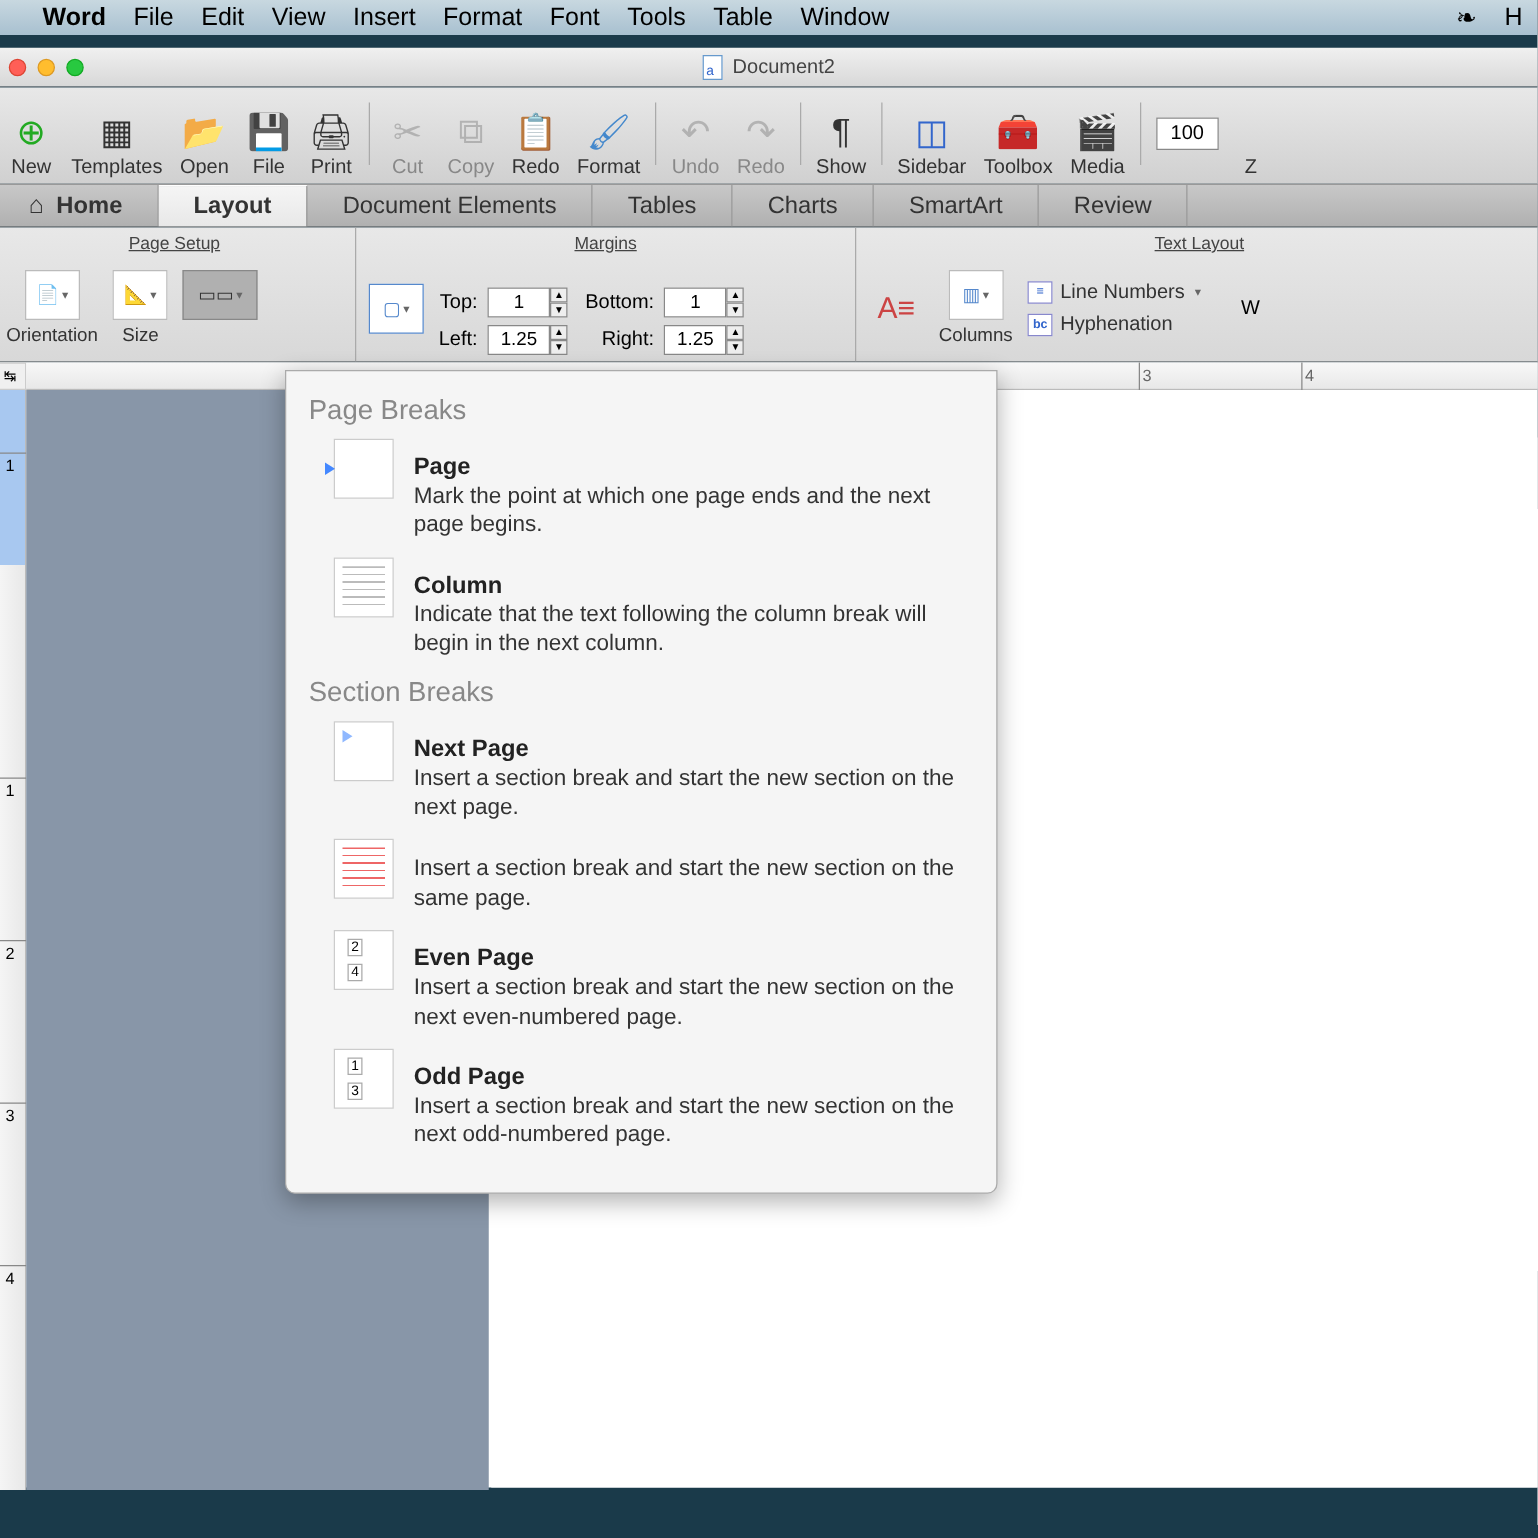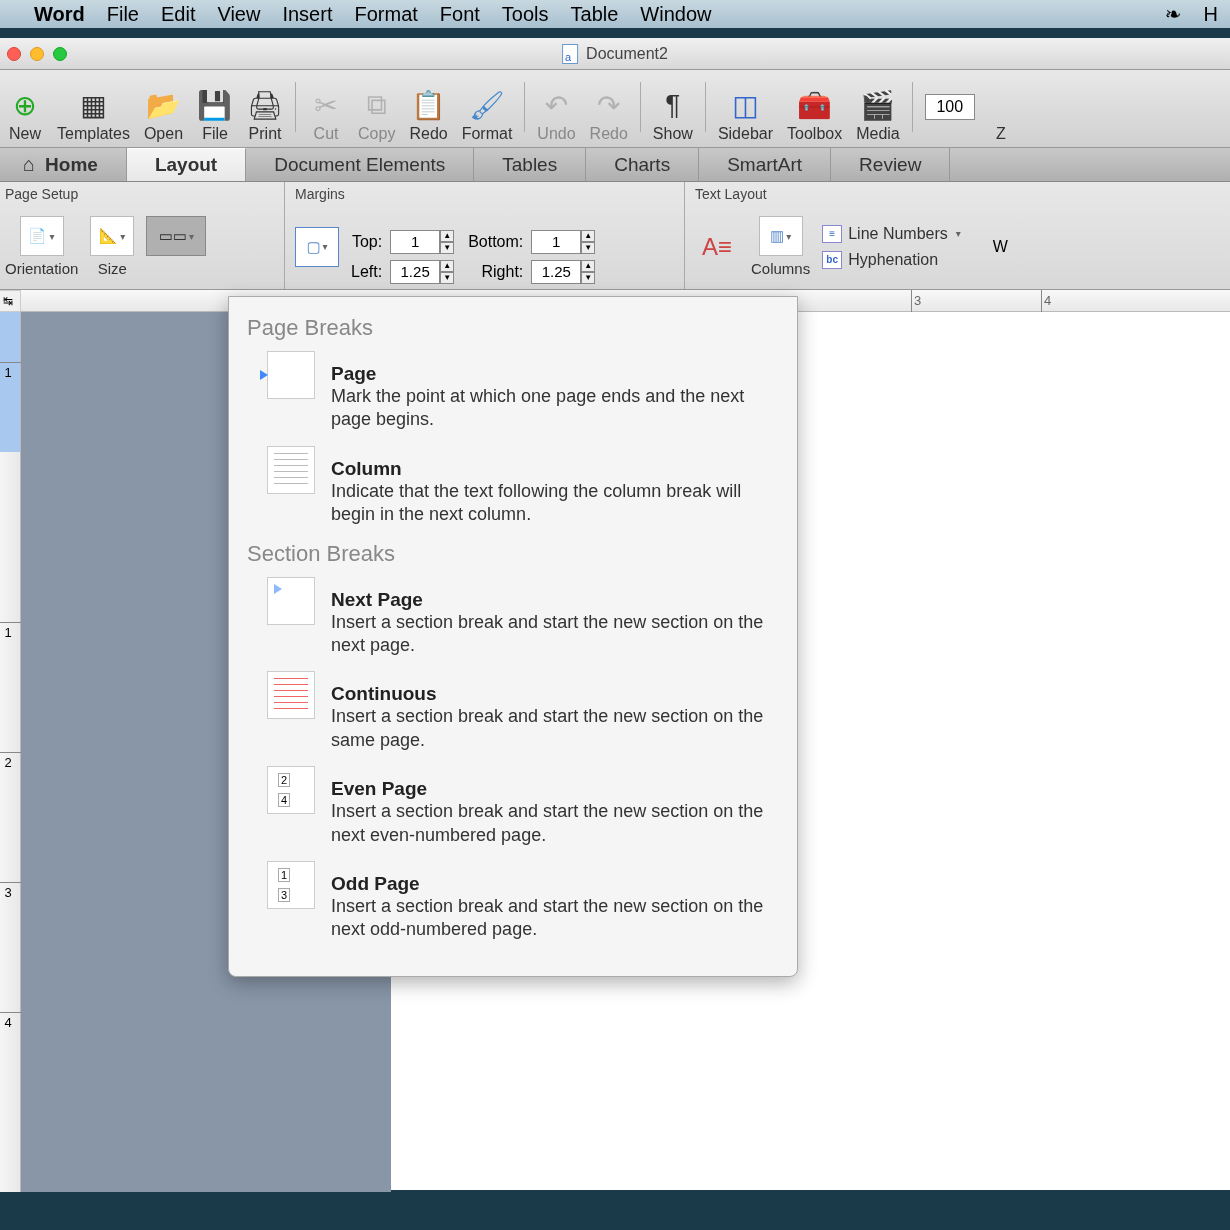--- a/index.html
+++ b/index.html
@@ -38,21 +38,21 @@
 
 .ribbon-tabs { height: 34px; background: linear-gradient(#c8c8c8, #b0b0b0); display: flex; align-items: stretch; border-bottom: 1px solid #888; }
 .rt { padding: 0 28px; display: flex; align-items: center; font-size: 19px; color: #333; border-right: 1px solid #999; cursor: pointer; }
 .rt.home { font-weight: bold; }
 .rt.home::before { content: "⌂"; margin-right: 10px; font-size: 20px; }
 .rt.active { background: linear-gradient(#f5f5f5, #e8e8e8); font-weight: bold; border-top: 1px solid #fff; }
 
 
 .ribbon { height: 108px; background: linear-gradient(#e8e8e8, #d8d8d8); border-bottom: 1px solid #999; display: flex; position: relative; }
 .rgroup { border-right: 1px solid #aaa; padding: 2px 10px 4px; display: flex; flex-direction: column; }
-.rgroup-title { font-size: 14px; color: #444; padding: 2px 0 6px; }
+.rgroup-title { font-size: 14px; color: #444; text-align: center; padding: 2px 0 6px; text-decoration: underline; }
 .rgroup-body { display: flex; align-items: center; gap: 12px; flex: 1; }
 .rbtn { display: flex; flex-direction: column; align-items: center; gap: 4px; font-size: 15px; color: #333; }
 .rbtn-icon { width: 44px; height: 40px; background: #fff; border: 1px solid #bbb; display: flex; align-items: center; justify-content: center; }
 .rbtn-icon.wide { width: 60px; }
 .rbtn.active .rbtn-icon { background: #b0b0b0; border-color: #888; }
 .dd-arrow { font-size: 10px; color: #666; margin-left: 2px; }
 
 .margin-grid { display: grid; grid-template-columns: auto 70px auto 70px; gap: 6px 8px; align-items: center; font-size: 16px; margin-top: 20px; }
 .margin-grid label { text-align: right; }
 .spin { display: flex; }
@@ -347,21 +347,20 @@
   <div class="bp-item">
     <div class="bp-icon mixed page"></div>
     <div class="bp-text">
         <div class="bp-title">Next Page</div>
         <div class="bp-desc">Insert a section break and start the new section on the next page.</div>
       </div>
   </div>
   <div class="bp-item">
     <div class="bp-icon red-lined"></div>
     <div class="bp-text">
-        <div class="bp-title">Continuous</div>
         <div class="bp-desc">Insert a section break and start the new section on the same page.</div>
       </div>
   </div>
   <div class="bp-item">
     <div class="bp-icon">
         <span class="num-badge" style="top:6px;left:10px">2</span>
         <span class="num-badge" style="bottom:6px;left:10px">4</span>
       </div>
     <div class="bp-text">
         <div class="bp-title">Even Page</div>

